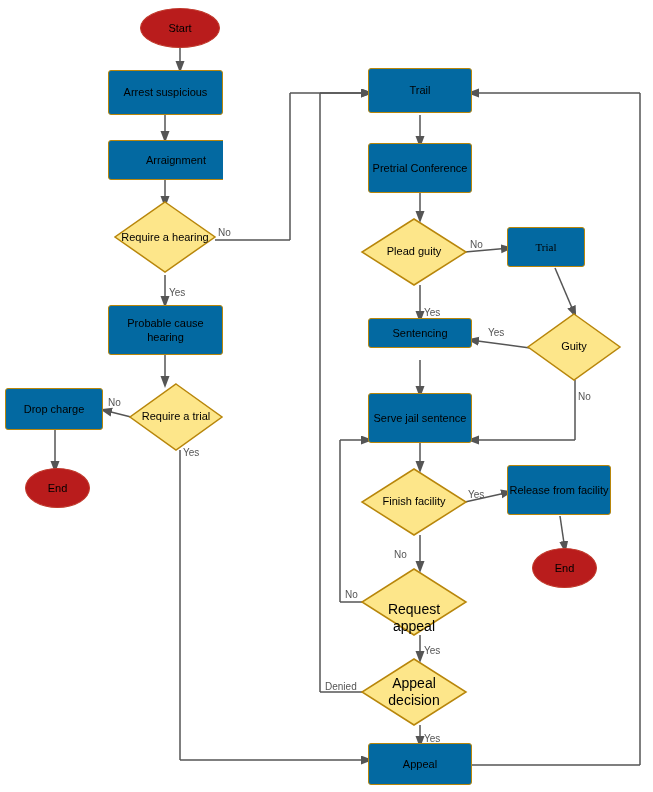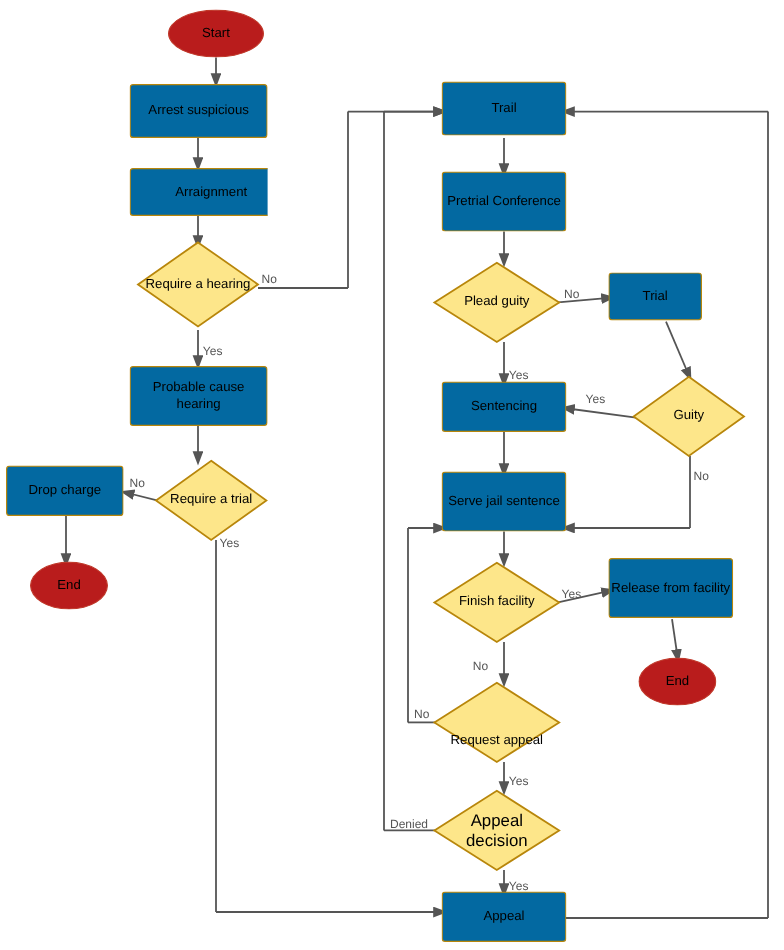--- a/index.html
+++ b/index.html
@@ -206,36 +206,36 @@
   <foreignObject x="360" y="217" width="108" height="70">
     <div xmlns="http://www.w3.org/1999/xhtml" class="flowchart-node diamond-node" style="width:108px;height:70px;">
       <svg xmlns="http://www.w3.org/2000/svg" width="108" height="70" style="position:absolute;top:0;left:0;">
         <polygon points="54,2 106,35 54,68 2,35" fill="#fde68a" stroke="#b8860b" stroke-width="1.5"></polygon>
       </svg>
       <span class="diamond-text" style="position:relative;z-index:2;font-size:11px;text-align:center;line-height:1.2;padding:0 8px;">Plead guity</span>
     </div>
   </foreignObject>
 
   <foreignObject x="507" y="227" width="90" height="40">
-    <div xmlns="http://www.w3.org/1999/xhtml" class="flowchart-node rect-node" style="width:78px;height:40px;">
+    <div xmlns="http://www.w3.org/1999/xhtml" class="flowchart-node rect-node" style="width:78px;height:40px;font-family:Liberation Serif, serif;">
       <span>Trial</span>
     </div>
   </foreignObject>
 
   <foreignObject x="526" y="312" width="96" height="70">
     <div xmlns="http://www.w3.org/1999/xhtml" class="flowchart-node diamond-node" style="width:96px;height:70px;">
       <svg xmlns="http://www.w3.org/2000/svg" width="96" height="70" style="position:absolute;top:0;left:0;">
         <polygon points="48,2 94,35 48,68 2,35" fill="#fde68a" stroke="#b8860b" stroke-width="1.5"></polygon>
       </svg>
       <span class="diamond-text" style="position:relative;z-index:2;font-size:11px;text-align:center;line-height:1.2;padding:0 8px;">Guity</span>
     </div>
   </foreignObject>
 
   <foreignObject x="368" y="318" width="104" height="42">
-    <div xmlns="http://www.w3.org/1999/xhtml" class="flowchart-node rect-node" style="width:104px;height:42px;">
+    <div xmlns="http://www.w3.org/1999/xhtml" class="flowchart-node rect-node" style="width:104px;height:30px;">
       <span>Sentencing</span>
     </div>
   </foreignObject>
 
   <foreignObject x="368" y="393" width="104" height="50">
     <div xmlns="http://www.w3.org/1999/xhtml" class="flowchart-node rect-node" style="width:104px;height:50px;">
       <span>Serve jail sentence</span>
     </div>
   </foreignObject>
 
@@ -258,21 +258,21 @@
     <div xmlns="http://www.w3.org/1999/xhtml" class="flowchart-node oval-node" style="width:65px;height:40px;">
       <span>End</span>
     </div>
   </foreignObject>
 
   <foreignObject x="360" y="567" width="108" height="70">
     <div xmlns="http://www.w3.org/1999/xhtml" class="flowchart-node diamond-node" style="width:108px;height:70px;">
       <svg xmlns="http://www.w3.org/2000/svg" width="108" height="70" style="position:absolute;top:0;left:0;">
         <polygon points="54,2 106,35 54,68 2,35" fill="#fde68a" stroke="#b8860b" stroke-width="1.5"></polygon>
       </svg>
-      <span class="diamond-text" style="position:relative;z-index:2;font-size:11px;text-align:center;line-height:1.2;padding:0 8px;margin-top:32px;">Request appeal</span>
+      <span class="diamond-text" style="position:relative;z-index:2;font-size:14px;text-align:center;line-height:1.2;padding:0 8px;margin-top:32px;">Request appeal</span>
     </div>
   </foreignObject>
 
   <foreignObject x="360" y="657" width="108" height="70">
     <div xmlns="http://www.w3.org/1999/xhtml" class="flowchart-node diamond-node" style="width:108px;height:70px;">
       <svg xmlns="http://www.w3.org/2000/svg" width="108" height="70" style="position:absolute;top:0;left:0;">
         <polygon points="54,2 106,35 54,68 2,35" fill="#fde68a" stroke="#b8860b" stroke-width="1.5"></polygon>
       </svg>
       <span class="diamond-text" style="position:relative;z-index:2;font-size:14px;text-align:center;line-height:1.2;padding:0 8px;">Appeal decision</span>
     </div>

